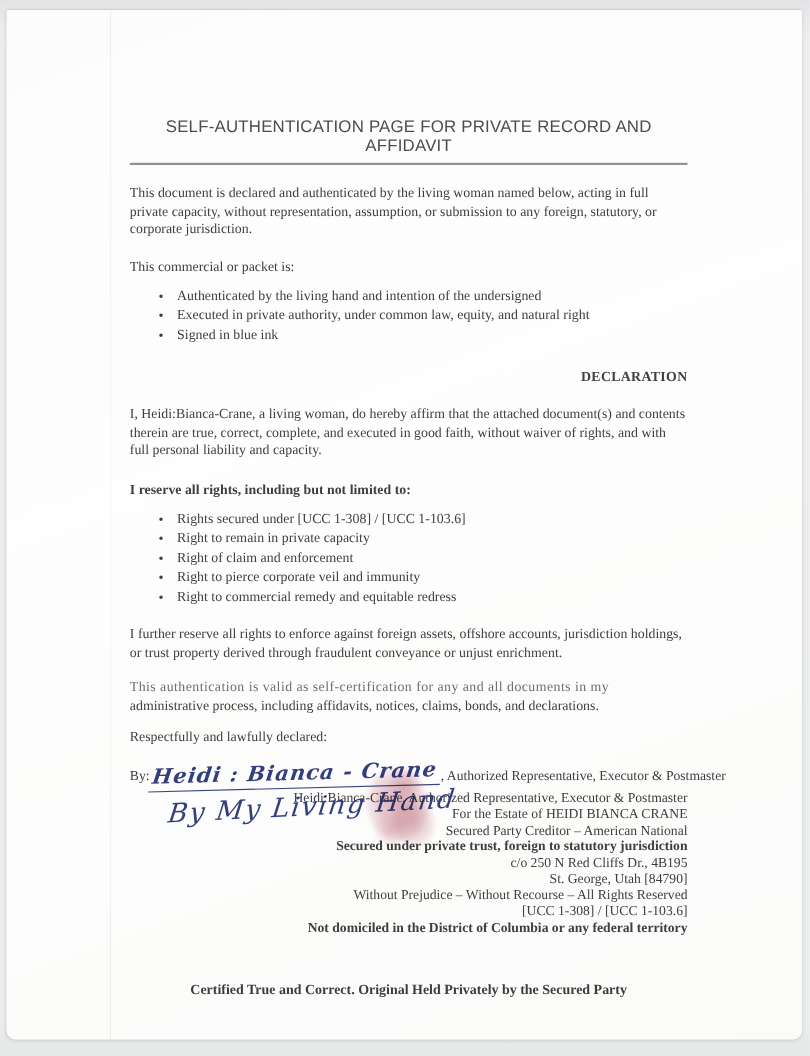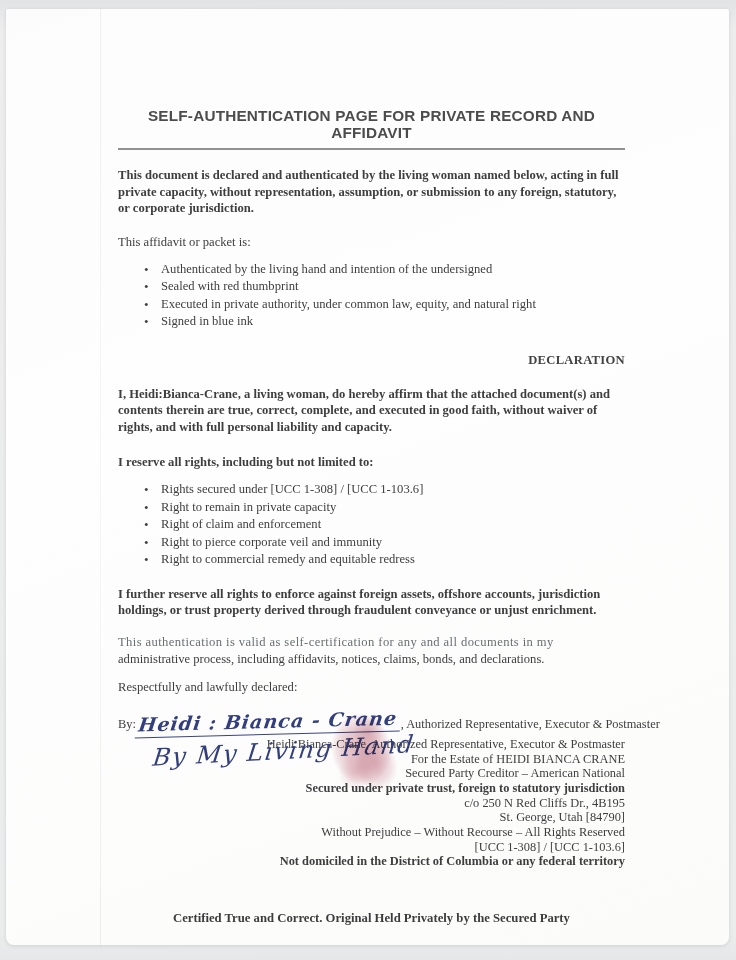--- a/index.html
+++ b/index.html
@@ -28,34 +28,34 @@
   .doc-content {
     position: absolute;
     left: 112px; top: 99px;
     width: 507px;
     color: #3e3e3e;
     font-size: 12.6px;
     line-height: 16.6px;
   }
   .doc-title {
     font-family: "Liberation Sans", "DejaVu Sans", sans-serif;
-    font-weight: bold;
+    font-weight: normal;
     font-size: 15.3px;
     letter-spacing: 0.2px;
     color: #4c4c4c;
     text-align: center;
     padding-bottom: 7px;
   }
   .title-rule {
     border: none;
     border-top: 2px solid #7e7e7e;
     opacity: 0.85;
     height: 0;
   }
-  .para { margin-top: 17px; font-weight: bold; }
+  .para { margin-top: 17px; }
   .lead { margin-top: 17px; }
   .bullet-list { list-style: none; margin-top: 10px; }
   .bullet-list li {
     position: relative;
     padding-left: 43px;
     line-height: 17.6px;
   }
   .bullet-list li::before {
     content: "\2022";
     position: absolute; left: 26px;
@@ -140,25 +140,24 @@
   <div class="paper">
     <div class="crease"></div>
 
     <div class="doc-content">
 
       <div class="doc-title">SELF-AUTHENTICATION PAGE FOR PRIVATE RECORD AND AFFIDAVIT</div>
       <hr class="title-rule">
 
       <p class="para">This document is declared and authenticated by the living woman named below, acting in full private capacity, without representation, assumption, or submission to any foreign, statutory, or corporate jurisdiction.</p>
 
-      <p class="lead">This affidavit or packet is:</p>
+      <p class="lead">This commercial or packet is:</p>
 
       <ul class="bullet-list">
         <li>Authenticated by the living hand and intention of the undersigned</li>
-        <li>Sealed with red thumbprint</li>
         <li>Executed in private authority, under common law, equity, and natural right</li>
         <li>Signed in blue ink</li>
       </ul>
 
       <div class="section-heading">DECLARATION</div>
 
       <p class="para" style="">I, Heidi:Bianca-Crane, a living woman, do hereby affirm that the attached document(s) and contents therein are true, correct, complete, and executed in good faith, without waiver of rights, and with full personal liability and capacity.</p>
 
       <p class="bold-lead">I reserve all rights, including but not limited to:</p>
 

